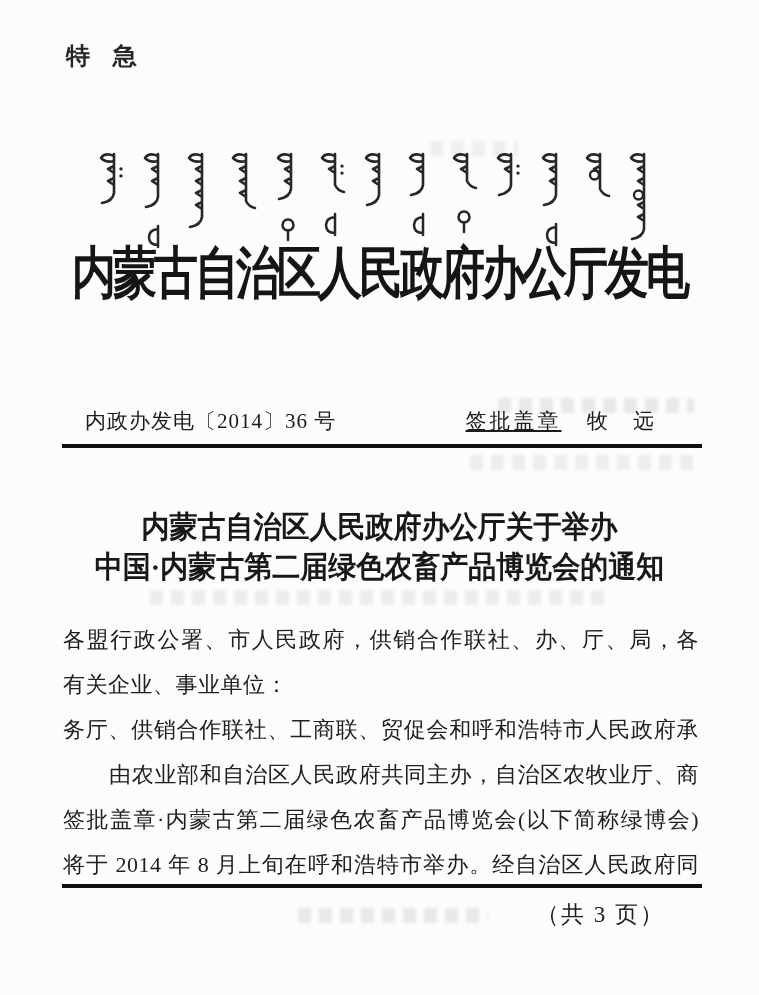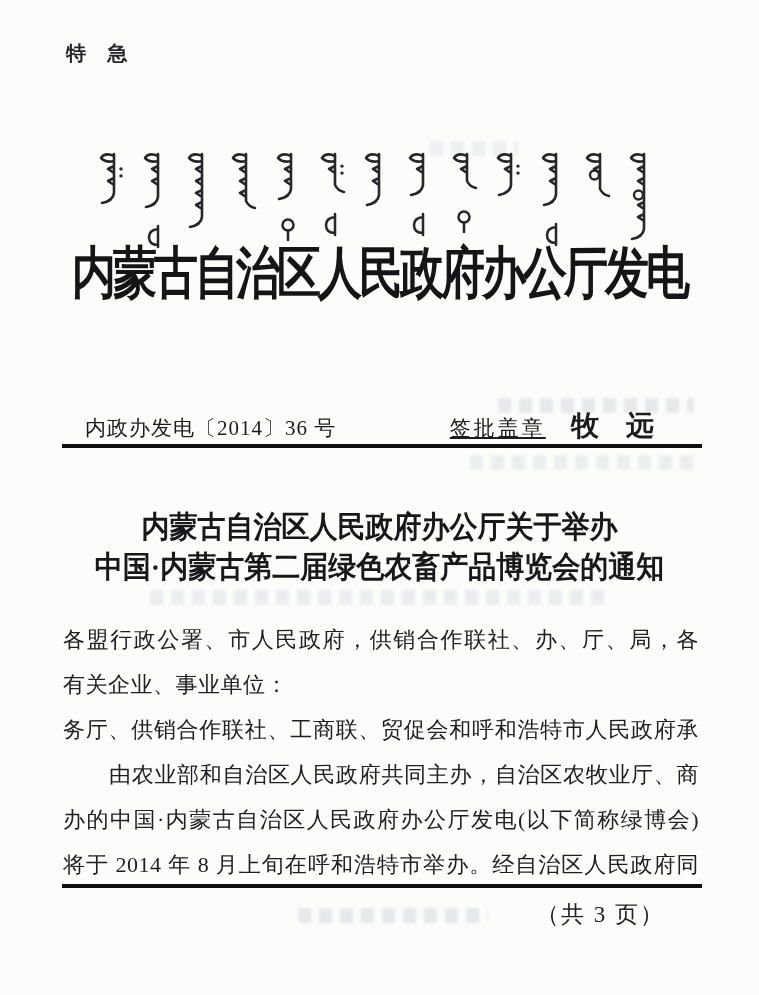--- a/index.html
+++ b/index.html
@@ -10,21 +10,21 @@
     overflow:hidden;
     font-family:"Liberation Serif","DejaVu Serif",serif;
     color:#1c1c1e;
   }
   .page{position:absolute;inset:0;}
 
   
   .urgency{
     position:absolute;top:40px;left:66px;
     font-family:"Liberation Sans","DejaVu Sans",sans-serif;
-    font-weight:700;font-size:20px;letter-spacing:8px;
+    font-weight:700;font-size:24px;letter-spacing:8px;
     color:#26262a;white-space:nowrap;
   }
 
   
   .mongolian{
     position:absolute;top:150px;left:96px;width:560px;
     display:flex;justify-content:space-between;align-items:flex-start;
   }
   .mword{display:flex;flex-direction:column;align-items:center;}
   .mword svg{display:block;}
@@ -42,21 +42,21 @@
   
   .meta{
     position:absolute;top:407px;left:85px;right:95px;
     display:flex;justify-content:space-between;align-items:baseline;
     font-size:21px;
     gap:24px;
   }
   .meta .docno{letter-spacing:1px;}
   .meta .sign{white-space:nowrap;}
   .meta .sign-label{letter-spacing:3px;text-decoration:underline;}
-  .meta .signer{font-weight:700;letter-spacing:10px;margin-left:20px;font-size:28px;}
+  .meta .signer{font-weight:400;letter-spacing:10px;margin-left:20px;font-size:21px;}
 
   .rule{position:absolute;left:62px;width:640px;background:#101012;}
   .rule-top{top:444px;height:4px;}
   .rule-bottom{top:884px;height:4px;}
 
   
   .notice-title{
     position:absolute;top:510px;left:0;width:100%;
     text-align:center;font-weight:900;
     font-size:28px;line-height:37px;letter-spacing:0px;
@@ -219,21 +219,21 @@
     <div>中国·内蒙古第二届绿色农畜产品博览会的通知</div>
   </div>
 
   <div class="ghost g3"></div>
 
   <div class="body-text" id="bodyText">
       <div class="bline full">各盟行政公署、市人民政府，供销合作联社、办、厅、局，各</div>
       <div class="bline">有关企业、事业单位：</div>
       <div class="bline full">务厅、供销合作联社、工商联、贸促会和呼和浩特市人民政府承</div>
       <div class="bline full indent">由农业部和自治区人民政府共同主办，自治区农牧业厅、商</div>
-      <div class="bline full">办的中国·内蒙古自治区人民政府办公厅发电(以下简称绿博会)</div>
+      <div class="bline full">签批盖章·内蒙古第二届绿色农畜产品博览会(以下简称绿博会)</div>
       <div class="bline full">将于 2014 年 8 月上旬在呼和浩特市举办。经自治区人民政府同</div>
     </div>
 
   <div class="rule rule-bottom"></div>
 
   <div class="ghost g4"></div>
 
   <div class="page-count">（共 3 页）</div>
 
 </div>

